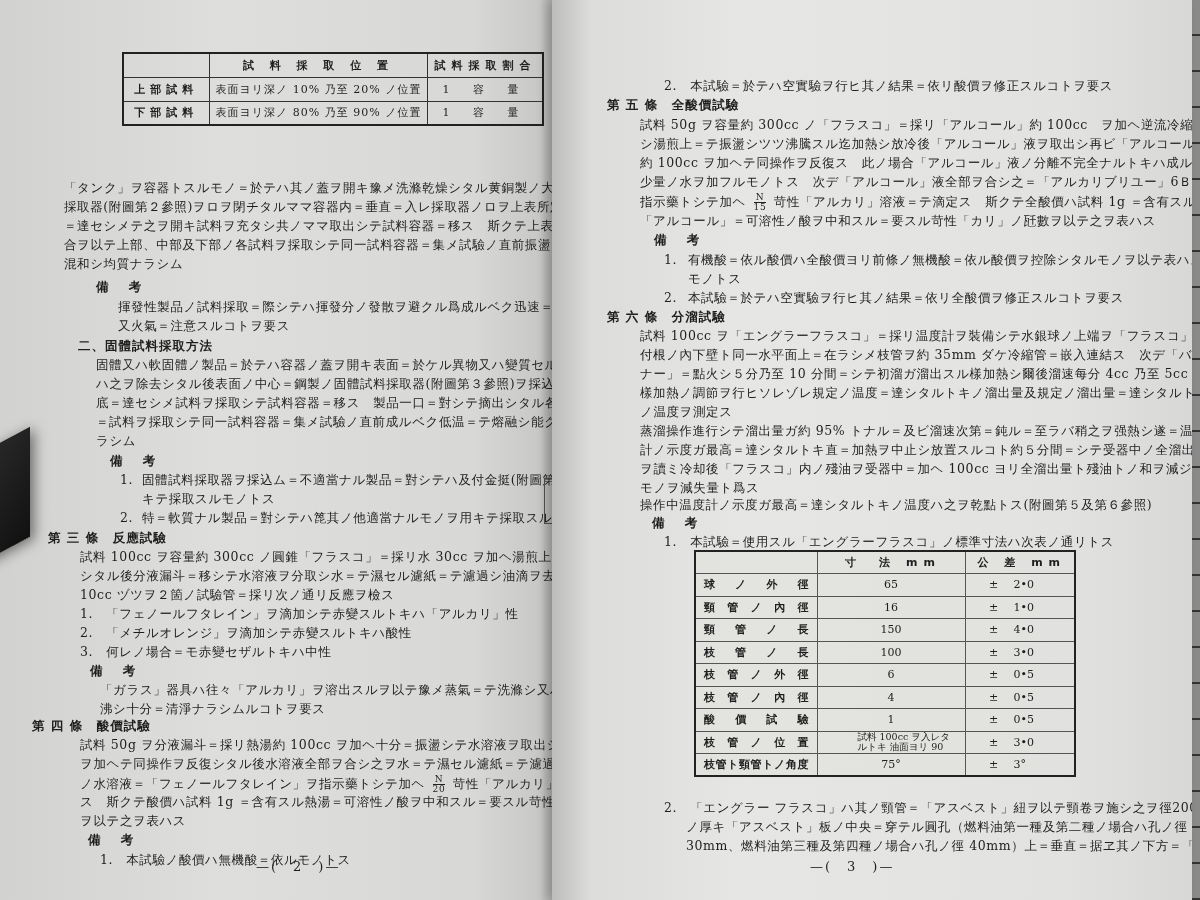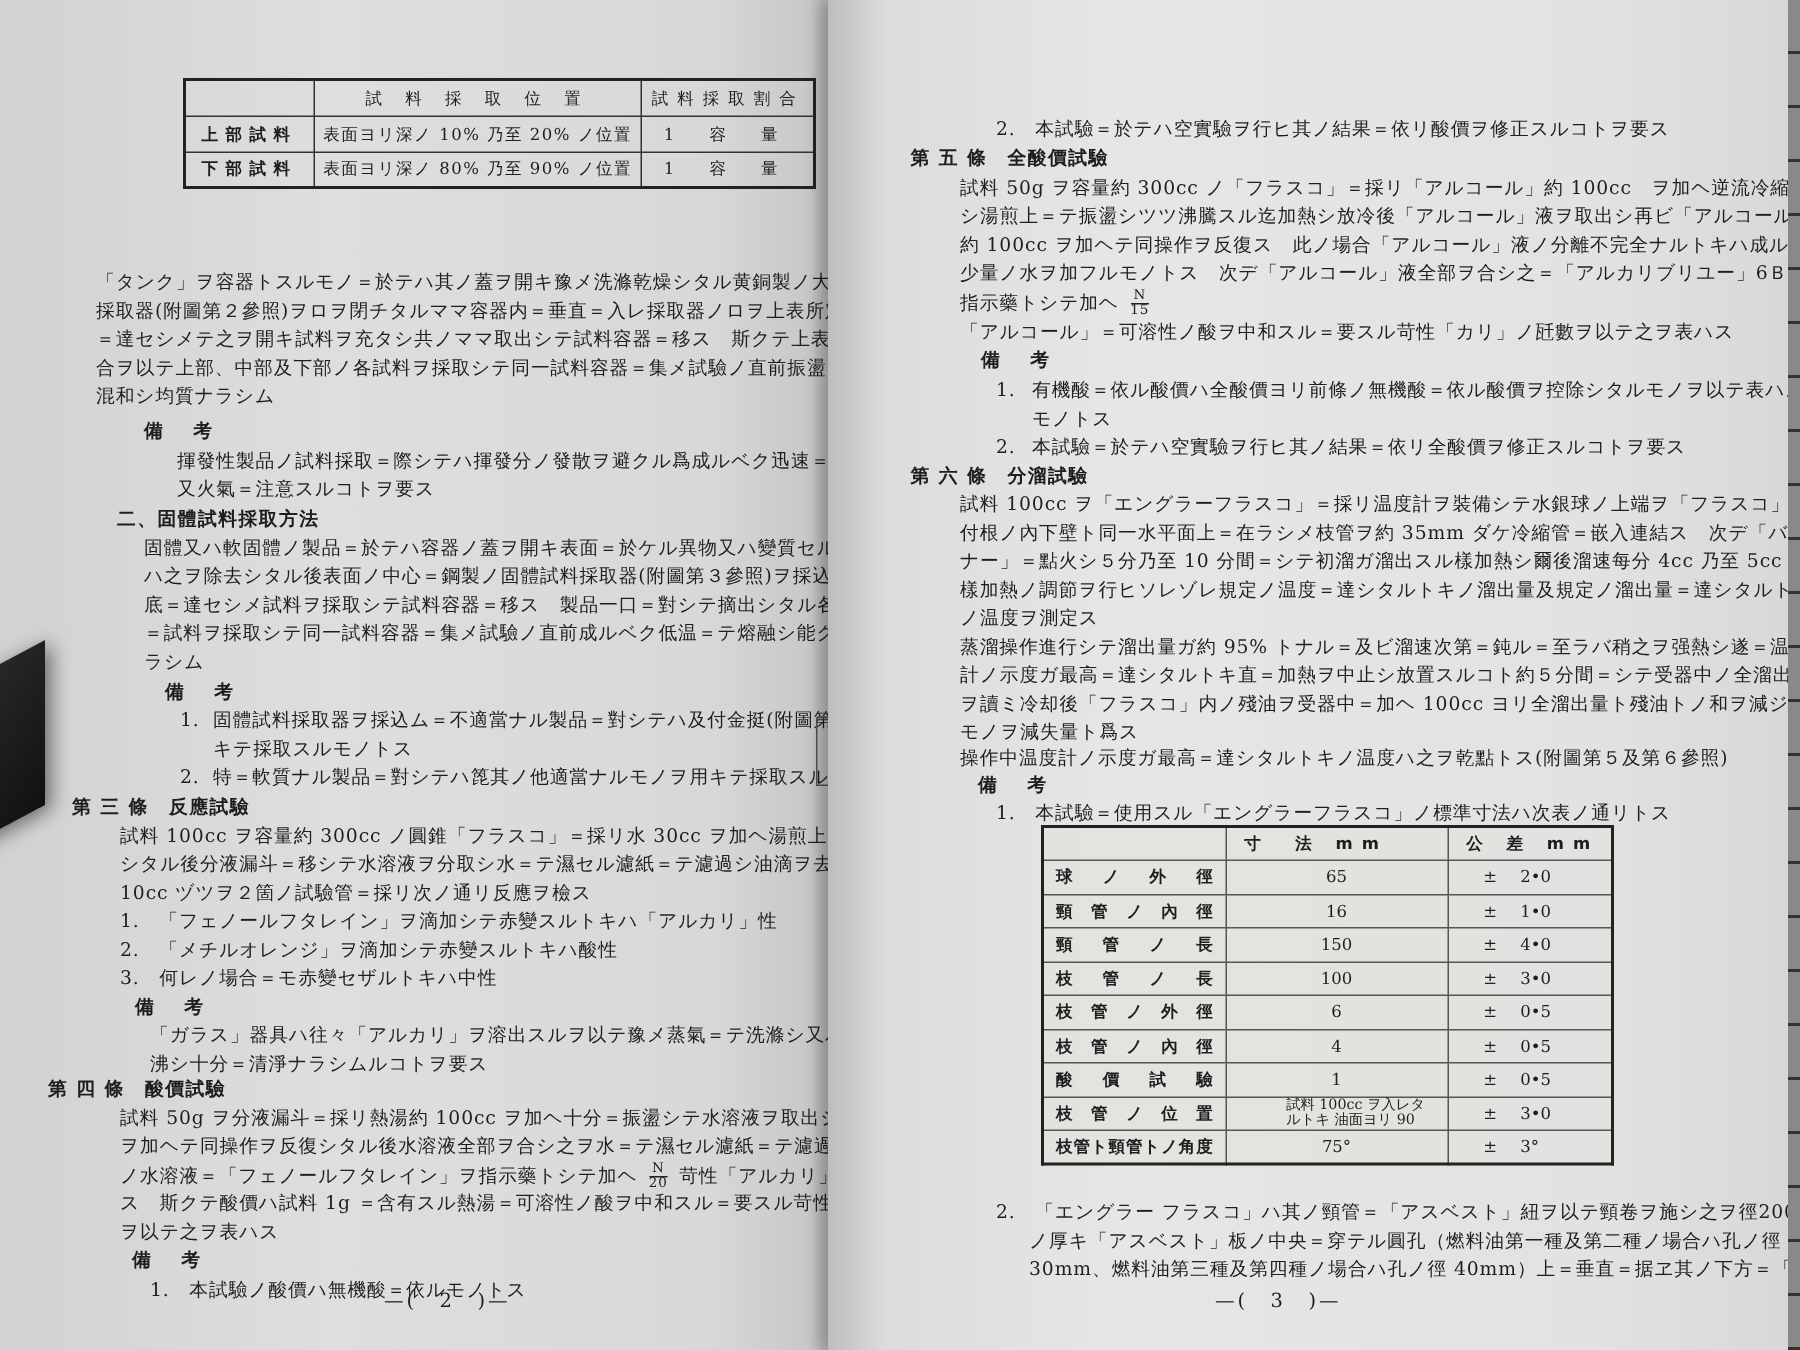--- a/index.html
+++ b/index.html
@@ -48,33 +48,33 @@
   .note-label { font-family: "DejaVu Sans", "Liberation Sans", sans-serif; font-weight: bold; letter-spacing: 8px; }
   .page-num { position: absolute; font-size: 13px; letter-spacing: 2px; }
 
   table.sample {
     position: absolute; left: 122px; top: 52px; border-collapse: collapse;
     border: 2px solid #222; font-size: 11px;
   }
   table.sample td, table.sample th {
     border: 1px solid #333; height: 24px; padding: 0 6px; text-align: center; white-space: nowrap;
   }
-  table.sample th { font-family: "DejaVu Sans", "Liberation Sans", sans-serif; font-weight: normal; letter-spacing: 6px; }
+  table.sample th { font-family: "DejaVu Sans", "Liberation Sans", sans-serif; font-weight: bold; letter-spacing: 6px; }
   table.sample td.rowhead { font-family: "DejaVu Sans", "Liberation Sans", sans-serif; font-weight: bold; letter-spacing: 5px; width: 86px; }
   table.sample td.pos { width: 210px; letter-spacing: 1px; text-align: center; }
   table.sample td.ratio { width: 86px; letter-spacing: 10px; }
 
   table.engler {
     position: absolute; left: 694px; top: 550px; border-collapse: collapse;
     border: 2px solid #222; font-size: 11px; background: rgba(225,225,222,0.6);
   }
   table.engler td, table.engler th {
     border: 1px solid #555; height: 22.5px; padding: 0 8px; white-space: nowrap;
   }
-  table.engler th { font-family: "DejaVu Sans", "Liberation Sans", sans-serif; font-weight: bold; letter-spacing: 6px; text-align: left; padding-left: 12px; }
+  table.engler th { font-family: "DejaVu Sans", "Liberation Sans", sans-serif; font-weight: bold; letter-spacing: 6px; text-align: center; padding-left: 12px; }
   table.engler td.name { width: 122px; font-family: "DejaVu Sans", "Liberation Sans", sans-serif; font-weight: bold; text-align: justify; text-align-last: justify; }
   table.engler td.dim { width: 148px; text-align: center; }
   table.engler td.dim.small { font-size: 9.5px; line-height: 10px; text-align: left; padding-left: 40px; }
   table.engler td.tol { width: 94px; }
   table.engler td.tol span.pm { display: inline-block; width: 40px; text-align: center; }
   .frac { display: inline-block; vertical-align: middle; text-align: center; font-size: 9px; line-height: 9px; margin: 0 3px; }
   .frac .num { display: block; border-bottom: 1px solid #222; padding: 0 2px; }
   .frac .den { display: block; }
   .bracket-mark {
     position: absolute; left: 544px; top: 478px; width: 8px; height: 46px;
@@ -175,20 +175,21 @@
   <div class="line" style="left:88px;top:117px">試料 50g ヲ容量約 300cc ノ「フラスコ」＝採リ「アルコール」約 100cc　ヲ加ヘ逆流冷縮器ヲ附</div>
   <div class="line" style="left:88px;top:136px">シ湯煎上＝テ振盪シツツ沸騰スル迄加熱シ放冷後「アルコール」液ヲ取出シ再ビ「アルコール」</div>
   <div class="line" style="left:88px;top:155px">約 100cc ヲ加ヘテ同操作ヲ反復ス　此ノ場合「アルコール」液ノ分離不完全ナルトキハ成ルベク</div>
   <div class="line" style="left:88px;top:174px">少量ノ水ヲ加フルモノトス　次デ「アルコール」液全部ヲ合シ之＝「アルカリブリユー」6Ｂ ヲ</div>
   <div class="line" style="left:88px;top:193px">
     <span>指示藥トシテ加ヘ</span>
     <span class="frac">
       <span class="num">N</span>
       <span class="den">15</span>
     </span>
+    <span>苛性「アルカリ」溶液＝テ滴定ス　斯クテ全酸價ハ試料 1g ＝含有スル</span>
   </div>
   <div class="line" style="left:88px;top:213px">「アルコール」＝可溶性ノ酸ヲ中和スル＝要スル苛性「カリ」ノ瓩數ヲ以テ之ヲ表ハス</div>
 
   <div class="line note-label" style="left:102px;top:232px">備 考</div>
   <div class="line" style="left:112px;top:252px">1.</div>
   <div class="line" style="left:136px;top:252px">有機酸＝依ル酸價ハ全酸價ヨリ前條ノ無機酸＝依ル酸價ヲ控除シタルモノヲ以テ表ハス</div>
   <div class="line" style="left:136px;top:271px">モノトス</div>
   <div class="line" style="left:112px;top:290px">2.</div>
   <div class="line" style="left:136px;top:290px">本試驗＝於テハ空實驗ヲ行ヒ其ノ結果＝依リ全酸價ヲ修正スルコトヲ要ス</div>
 

